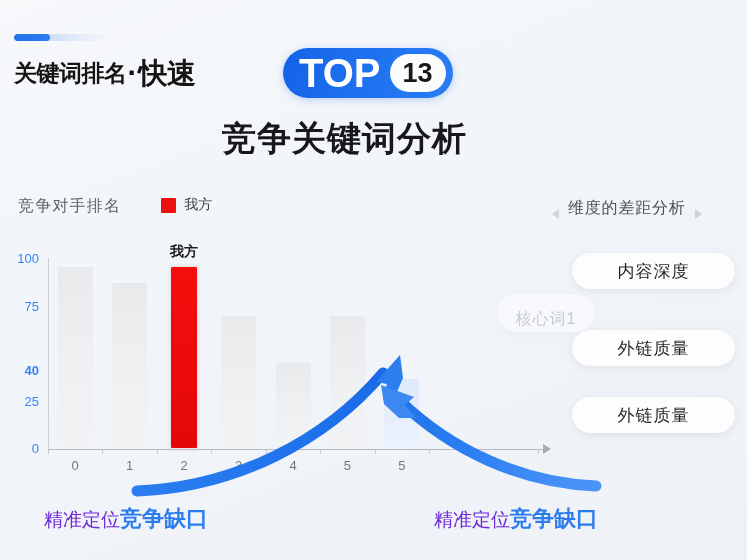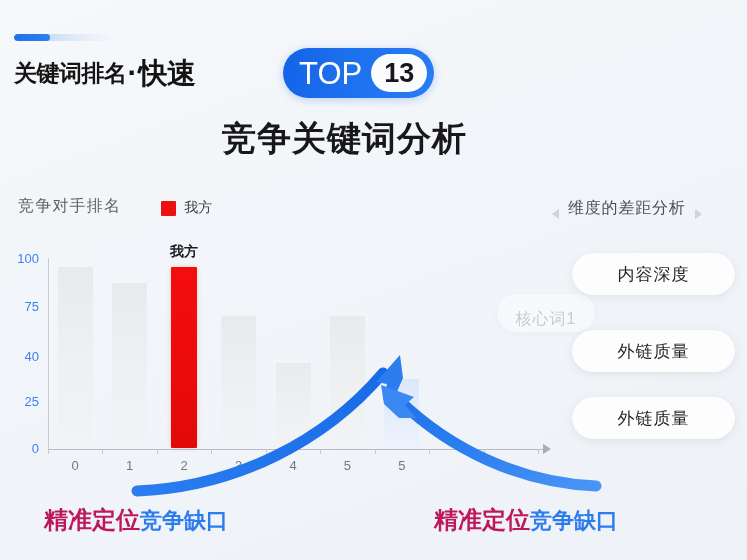--- a/index.html
+++ b/index.html
@@ -79,22 +79,22 @@
     padding: 0 7px 0 16px;
     border-radius: 26px;
     background: linear-gradient(100deg, #1363e8 0%, #1f72ef 50%, #2a7cf4 100%);
     display: flex;
     align-items: center;
     gap: 9px;
     box-shadow: 0 2px 9px rgba(25,105,230,0.26);
   }
   .top-badge-label {
     color: #ffffff;
-    font-size: 31px;
-    font-weight: normal;
+    font-size: 40px;
+    font-weight: bold;
     letter-spacing: 0px;
     line-height: 1;
     text-align: center;
   }
   .top-badge-num {
     min-width: 56px;
     height: 38px;
     border-radius: 20px;
     background: #fbfcfe;
     display: flex;
@@ -118,21 +118,21 @@
     line-height: 1.2;
     white-space: nowrap;
   }
 
   
   .chart-legend-row {
     position: absolute;
     left: 18px;
     top: 196px;
     display: flex;
-    align-items: flex-end;
+    align-items: flex-start;
     gap: 40px;
     white-space: nowrap;
   }
   .chart-caption {
     font-size: 16px;
     color: #606268;
     letter-spacing: 1.2px;
   }
   .legend-item {
     display: flex;
@@ -282,21 +282,21 @@
   .right-header-label {
     font-size: 16px;
     color: #4d5056;
     letter-spacing: 0.8px;
   }
 
   .pill {
     position: absolute;
     left: 572px;
     width: 163px;
-    height: 42px;
+    height: 36px;
     border-radius: 22px;
     background: #fdfdfe;
     display: flex;
     align-items: center;
     justify-content: center;
     box-shadow: 0 2px 9px rgba(90,105,130,0.11), 0 0 1px rgba(120,130,150,0.09);
   }
   .pill-label {
     font-size: 17px;
     color: #1f2024;
@@ -327,23 +327,23 @@
   }
 
   
   .callout {
     position: absolute;
     display: flex;
     align-items: baseline;
     white-space: nowrap;
   }
   .callout-strong {
-    font-size: 24px;
-    font-weight: bold;
-    color: #be185d;
+    font-size: 19px;
+    font-weight: normal;
+    color: #6d28d9;
     letter-spacing: 0px;
     line-height: 1;
   }
   .callout-weak {
     font-size: 22px;
     font-weight: bold;
     color: #2c7cf0;
     letter-spacing: 0px;
     line-height: 1;
   }
@@ -375,21 +375,21 @@
   <span class="legend-item">
     <span class="legend-swatch"></span>
     <span class="legend-label">我方</span>
   </span>
 </div>
 
 <div class="y-axis-line"></div>
 <div class="y-ticks" id="y-ticks">
     <span class="y-tick" style="top: 0px;">100</span>
     <span class="y-tick" style="top: 47.5px;">75</span>
-    <span class="y-tick" style="top: 98px;">40</span>
+    <span class="y-tick" style="top: 112px; font-weight: bold;">40</span>
     <span class="y-tick" style="top: 142.5px;">25</span>
     <span class="y-tick" style="top: 190px;">0</span>
   </div>
 
 <div class="chart">
   <div class="plot" id="plot">
       <div class="bar" style="width: 35px; height: 180.952px; left: 9.72222px;"></div>
       <div class="bar" style="width: 35px; height: 164.667px; left: 64.1667px;"></div>
       <div class="bar highlight" style="width: 26px; height: 180.952px; left: 123.111px;">
         <span class="bar-tag">我方</span>

